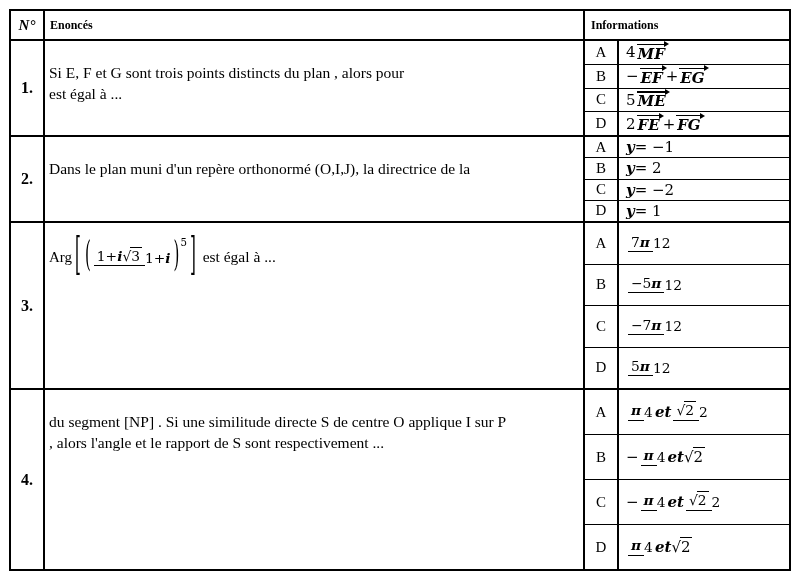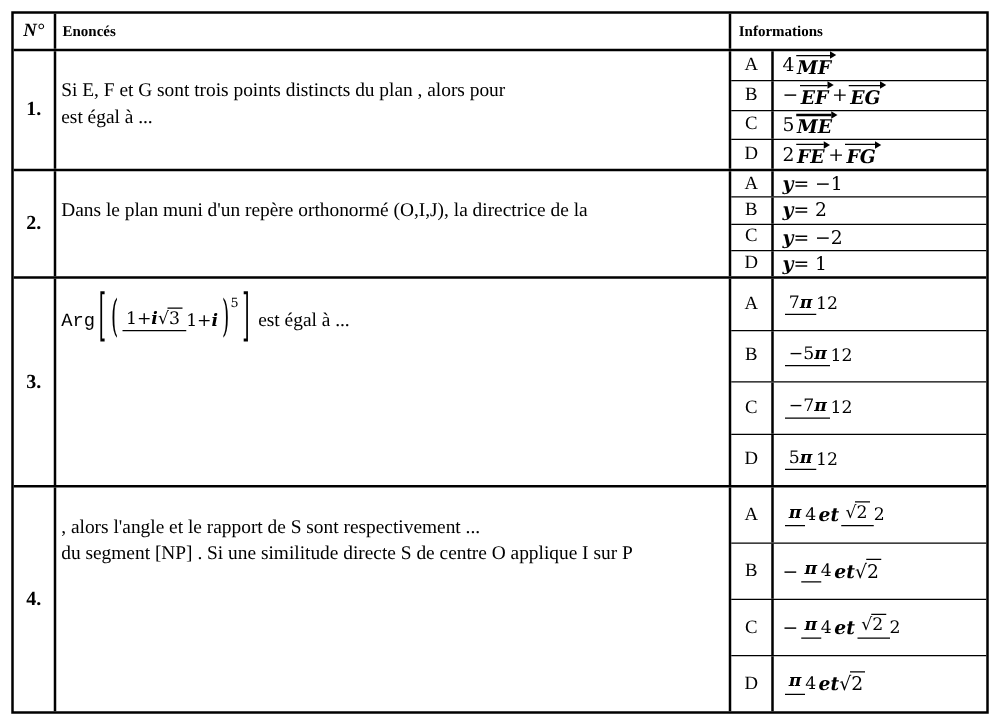--- a/index.html
+++ b/index.html
@@ -29,21 +29,21 @@
   .q-opts { width: 204px; display: flex; flex-direction: column; }
   .opt-row { flex: 1 1 0; display: flex; border-bottom: 1.5px solid #000; min-height: 0; }
   .opt-row:last-child { border-bottom: none; }
   .opt-letter { width: 34px; border-right: 2px solid #000; display: flex; align-items: center; justify-content: center; font-size: 15px; }
   .opt-value { flex: 1; display: flex; align-items: center; padding-left: 7px; font-size: 15px; overflow: visible; }
 
   
   .math { font-family: "DejaVu Serif", serif; font-size: 15px; }
   .q-stmt .math { font-size: 15px; }
   .mi { font-style: italic; font-weight: bold; }
-  .rm { font-style: normal; font-family: Liberation Mono, monospace; }
+  .rm { font-style: normal; font-family: Liberation Serif, serif; }
 
   .vec { position: relative; display: inline-block; padding: 4px 3px 0 2px; line-height: 1; }
   .vec::before { content: ""; position: absolute; left: 1px; right: 4px; top: 1px; height: 1.3px; background: #000; }
   .vec::after { content: ""; position: absolute; right: -1px; top: -1.4px; width: 0; height: 0;
                 border-left: 5px solid #000; border-top: 3px solid transparent; border-bottom: 3px solid transparent; }
 
   .frac { display: inline-flex; align-items: center; vertical-align: middle; line-height: 1.1; font-size: 0.92em; padding: 0 2px; text-align: center; justify-content: center; }
   .frac .num { padding: 0 3px 1px 3px; border-bottom: 1.3px solid #000; }
   .frac .den { padding-top: 1px; }
 
@@ -166,22 +166,22 @@
                 <span class="num">5<span class="mi">π</span></span>
                 <span class="den">12</span>
               </span>
             </div>
           </div>
         </div>
       </div>
       <div class="qrow">
         <div class="q-num">4.</div>
         <div class="q-stmt">
+          <div class="stmt-line"><span>du segment [NP] . Si une similitude directe S de centre O applique I sur P</span></div>
           <div class="stmt-line"><span>, alors l'angle et le rapport de S sont respectivement ...</span></div>
-          <div class="stmt-line"><span>du segment [NP] . Si une similitude directe S de centre O applique I sur P</span></div>
         </div>
         <div class="q-opts">
           <div class="opt-row">
             <div class="opt-letter">A</div>
             <div class="opt-value math">
               <span class="frac">
                 <span class="num"><span class="mi">π</span></span>
                 <span class="den">4</span>
               </span> 
               <span class="mi">et</span> 

